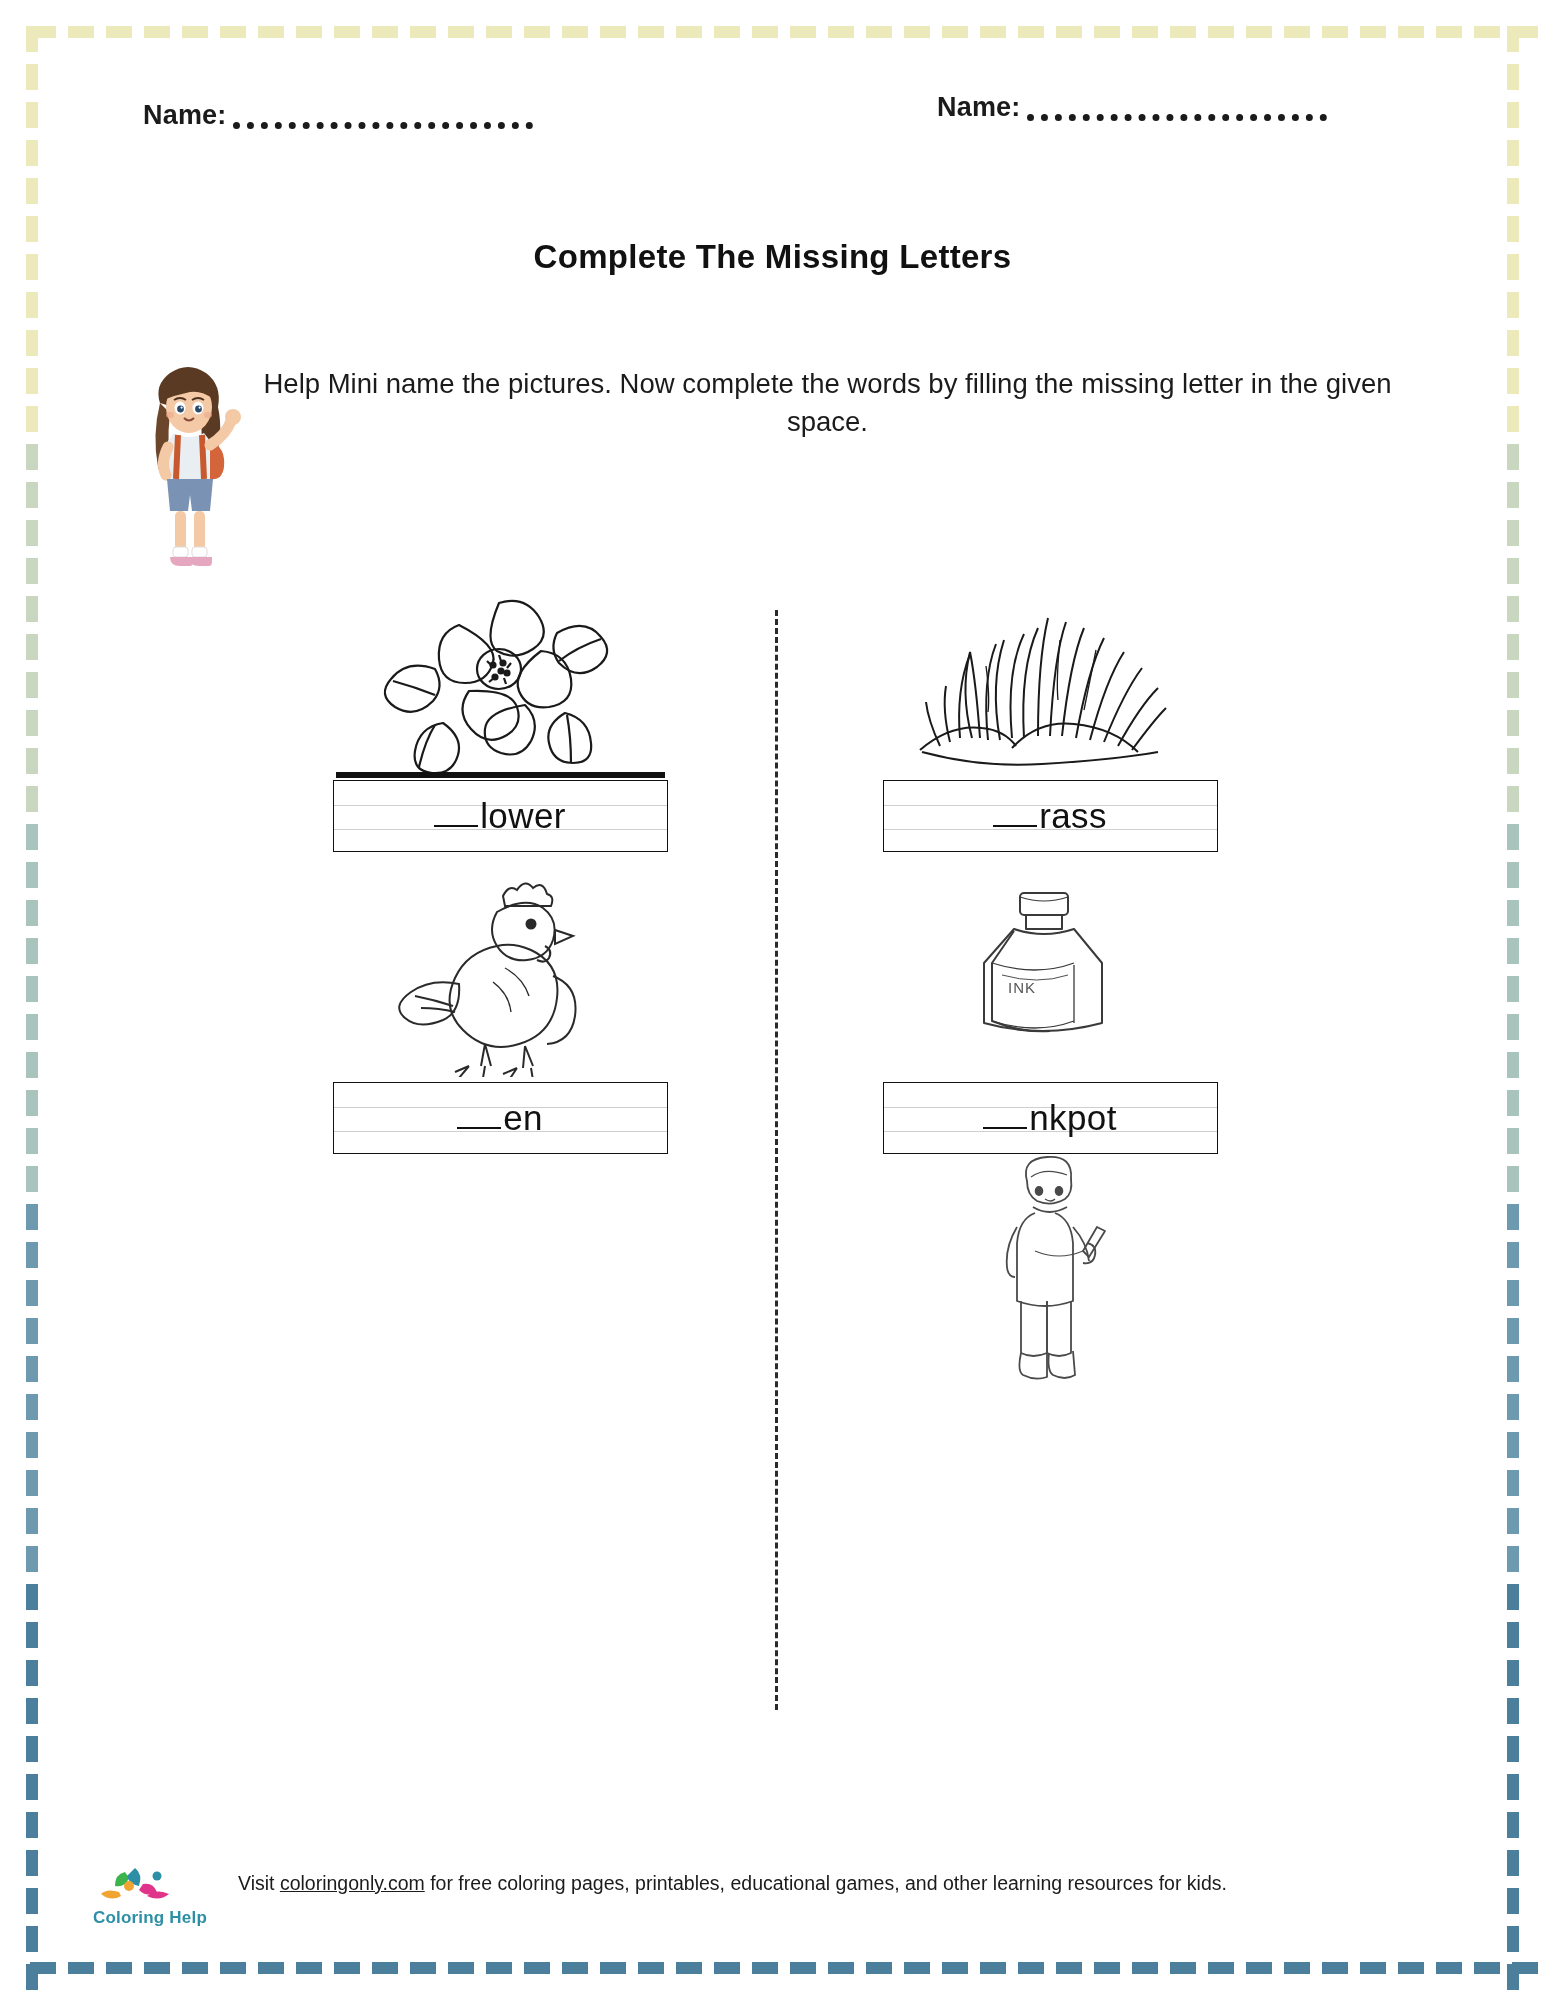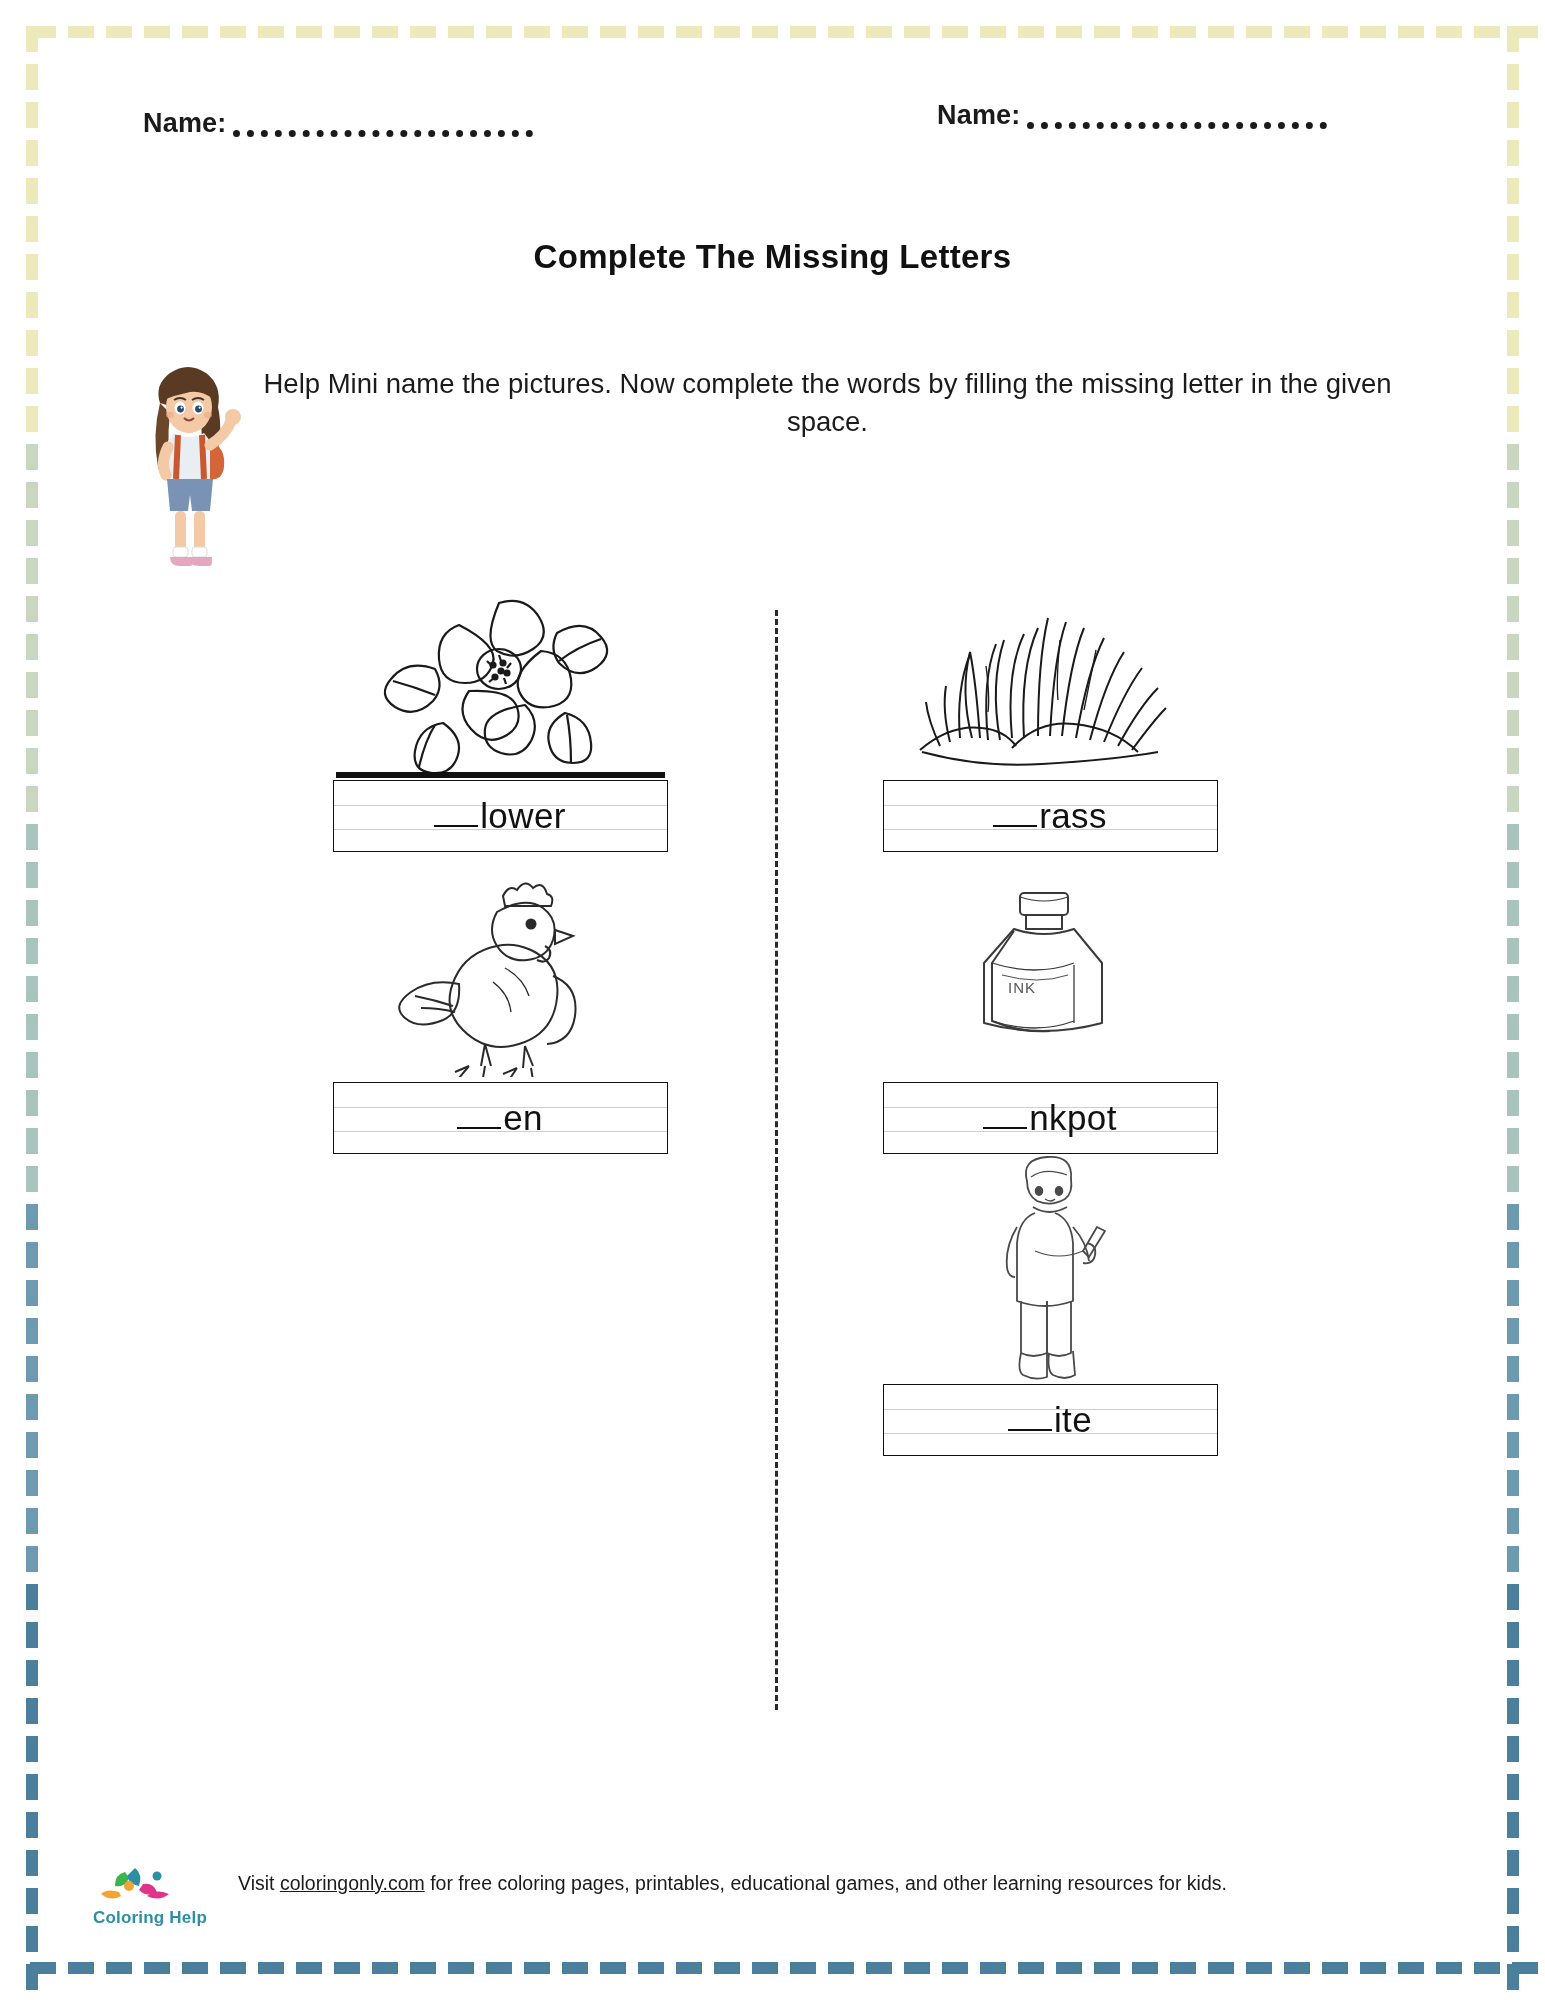--- a/index.html
+++ b/index.html
@@ -38,21 +38,21 @@
     gap: 12px;
   }
   .border-left { left: 26px; }
   .border-right { right: 26px; }
   .dash-h { flex: 0 0 26px; height: 12px; }
   .dash-v { flex: 0 0 26px; width: 12px; }
 
   
   .name-row {
     position: absolute;
-    top: 108px; left: 0; right: 0;
+    top: 100px; left: 0; right: 0;
     height: 48px;
   }
   .field {
     position: absolute;
     display: flex;
     align-items: flex-end;
     gap: 6px;
   }
   .field-name { left: 143px; top: 0; }
   .field-date { left: 937px; top: -8px; }
@@ -637,28 +637,20 @@
               <path d="M108 116 q10 2 12 -8 q2 -10 -8 -12"></path>
               <path d="M46 154 l0 52 q12 6 26 0 l0 -52"></path>
               <path d="M72 154 l0 52 q12 6 24 0 l0 -52"></path>
               <path d="M46 206 q-4 18 2 22 q12 6 24 2 l0 -24"></path>
               <path d="M74 206 q-2 18 4 22 q12 6 22 0 l-2 -24"></path>
               <path d="M108 104 l14 -24 l8 4 l-16 26 z"></path>
               <path d="M60 104 q24 10 48 0" stroke-width="1.1"></path>
             </g>
           </svg>
         </div>
-        <div class="word-box">
-          <div class="rule r1"></div>
-          <div class="rule r2"></div>
-          <div class="word">
-            <span class="blank"></span>
-              <span>ite</span>
-          </div>
-        </div>
       </div>
     </div>
   </div>
 
   <div class="footer">
     <div class="logo">
       <div class="logo-mark">
         <svg width="110" height="44" viewBox="0 0 110 44">
           <g>
             <path d="M24 30 q-12 -4 -18 2 q10 8 20 2 z" fill="#f0a431"></path>

